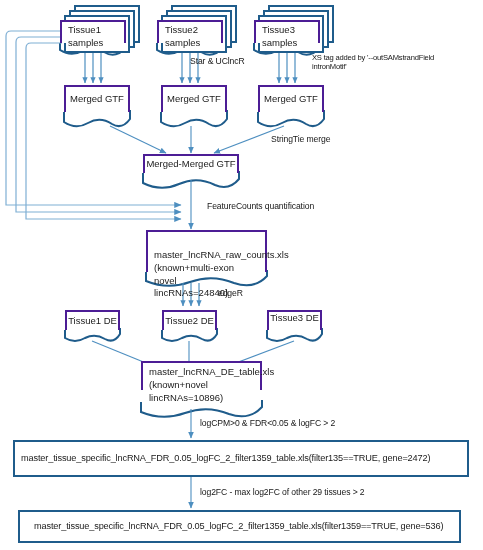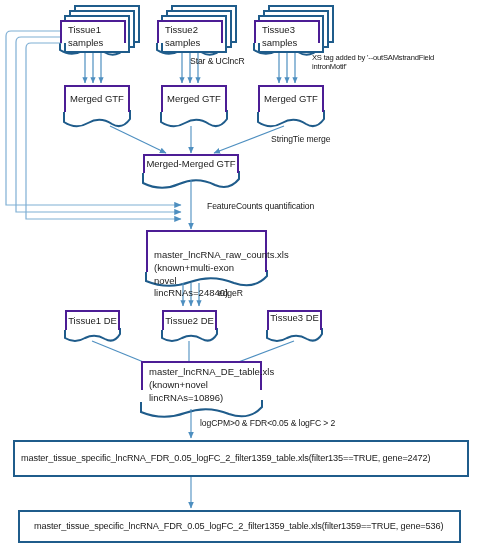--- a/index.html
+++ b/index.html
@@ -236,14 +236,15 @@
   </div>
 
   <div class="lbl" style="left:271px;top:134px;">StringTie merge</div>
 
   <div class="lbl" style="left:207px;top:201px;">FeatureCounts quantification</div>
 
   <div class="lbl" style="left:218px;top:288px;">edgeR</div>
 
   <div class="lbl" style="left:200px;top:418px;">logCPM&gt;0 &amp; FDR&lt;0.05 &amp; logFC &gt; 2</div>
 
+  <div class="lbl" style="left:200px;top:487px;">log2FC - max log2FC of other 29 tissues &gt; 2</div>
 
 </div>
 
 </body></html>

